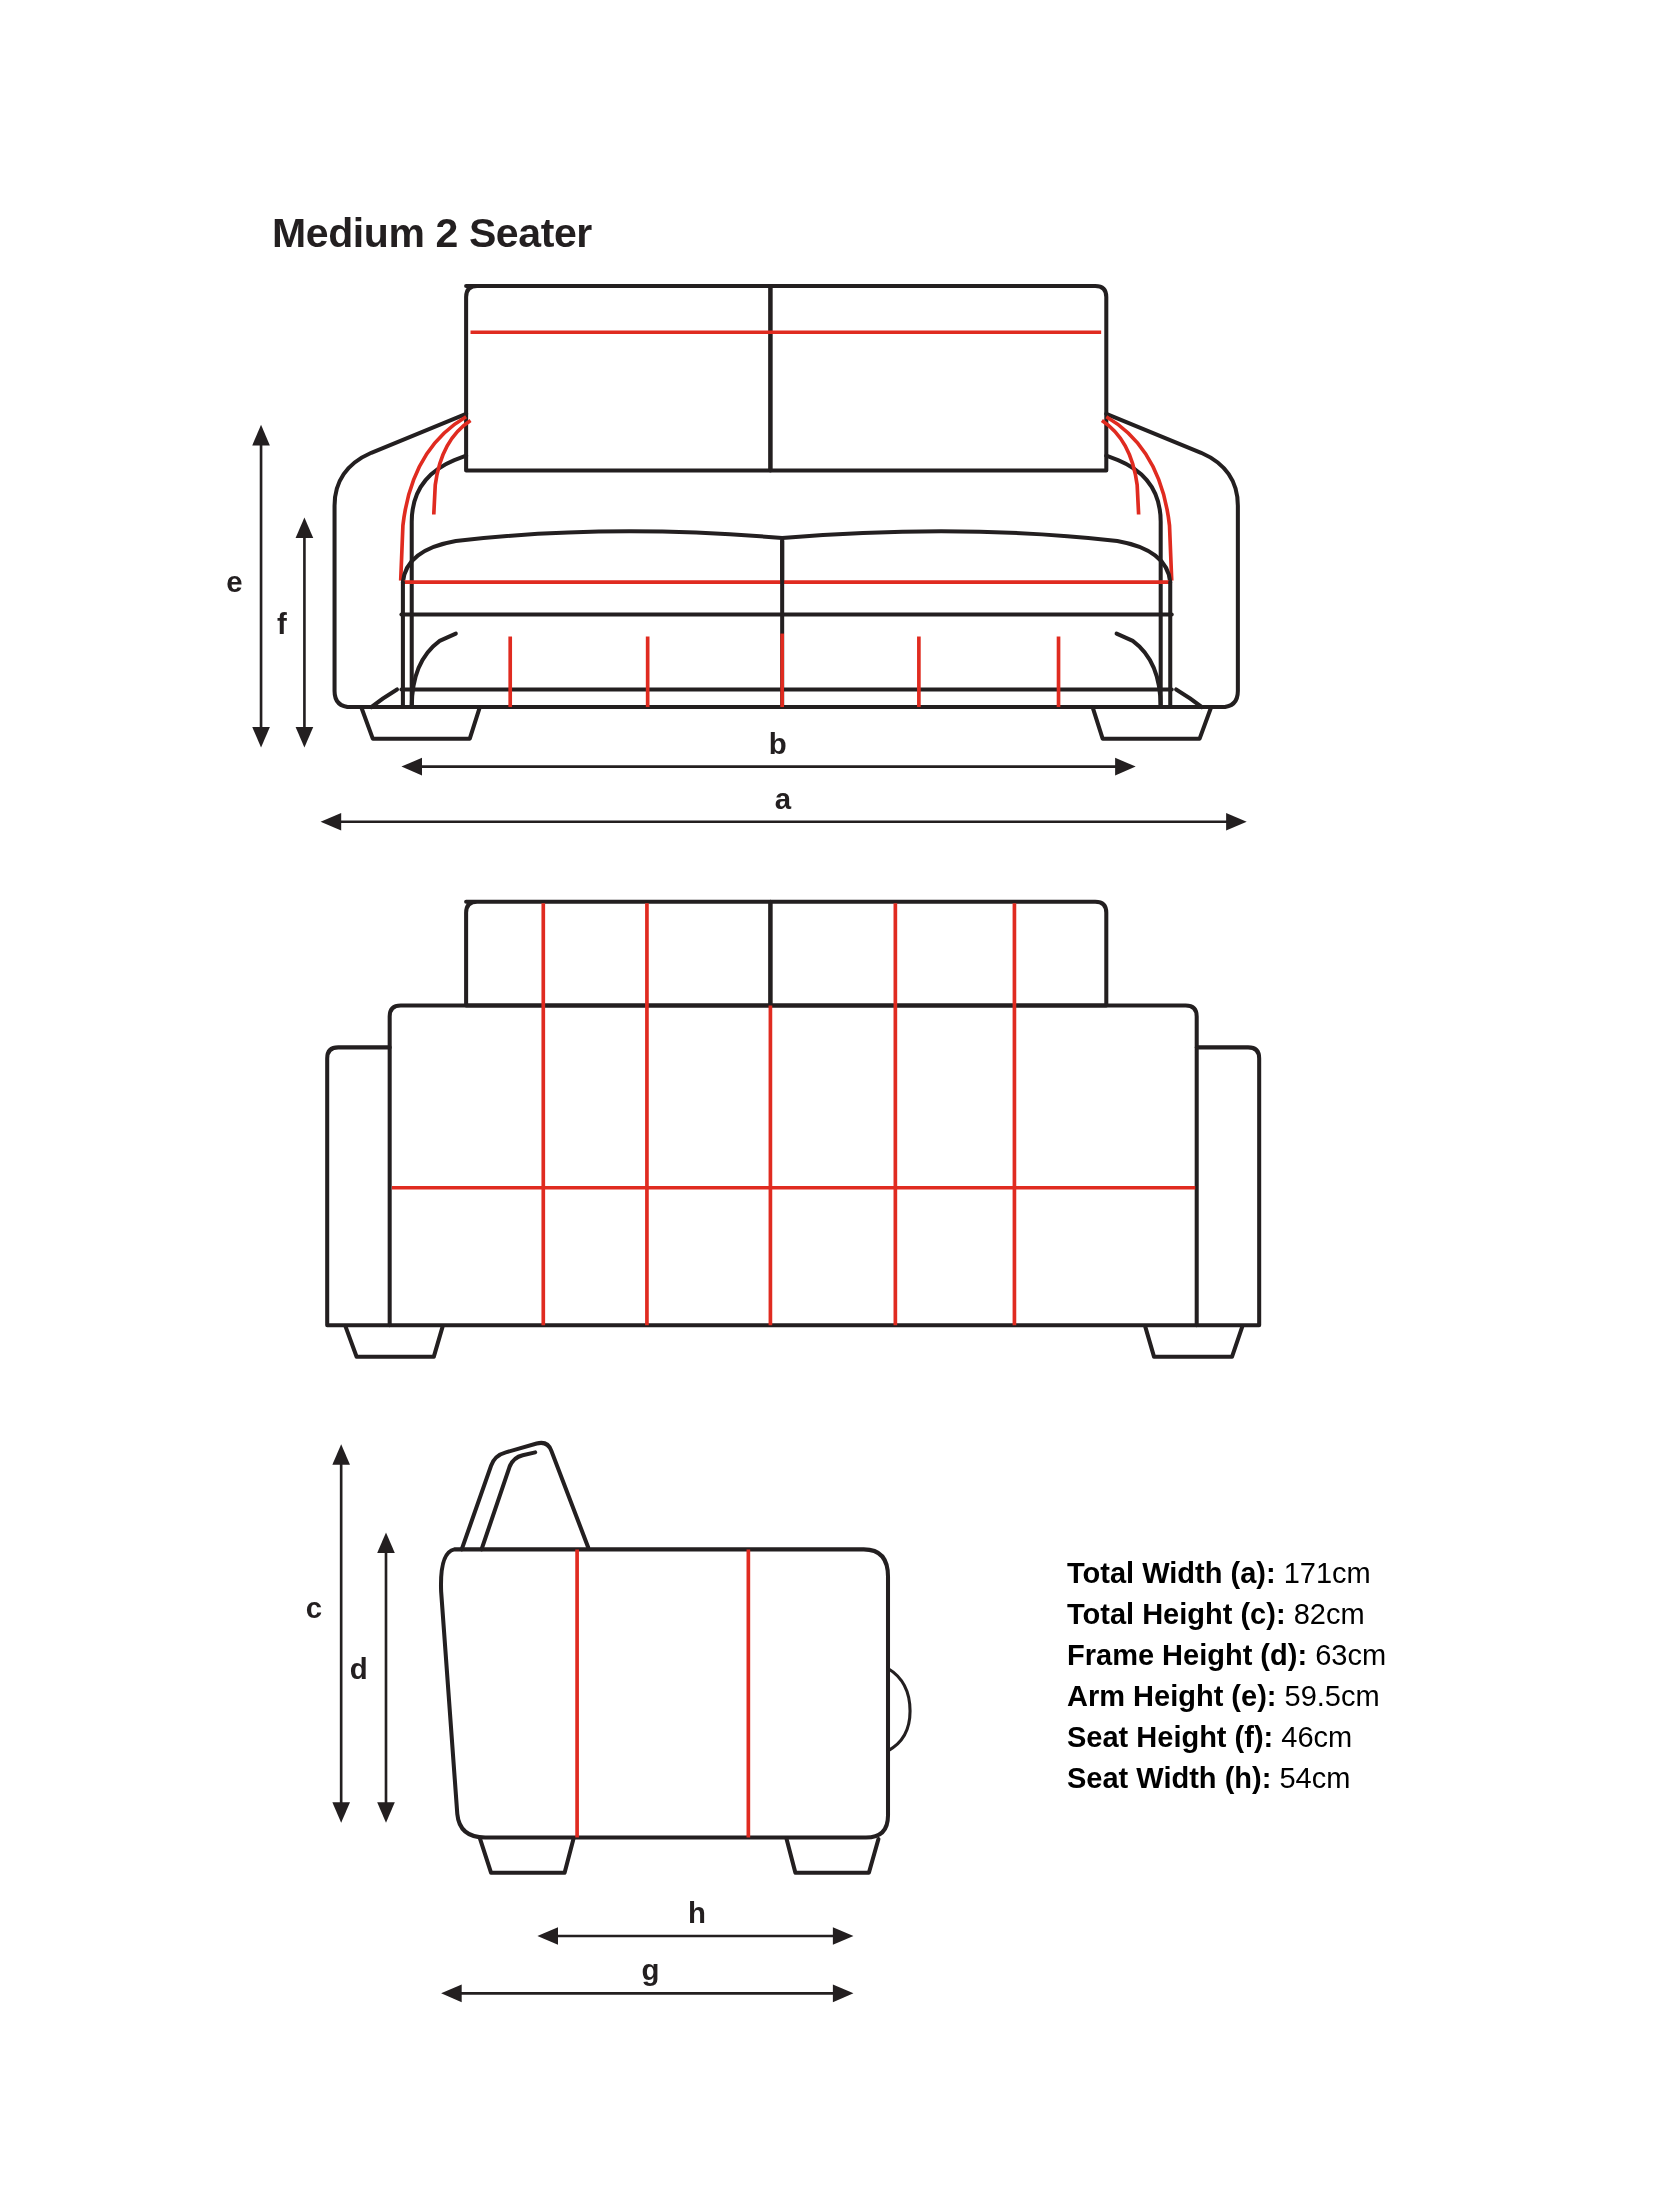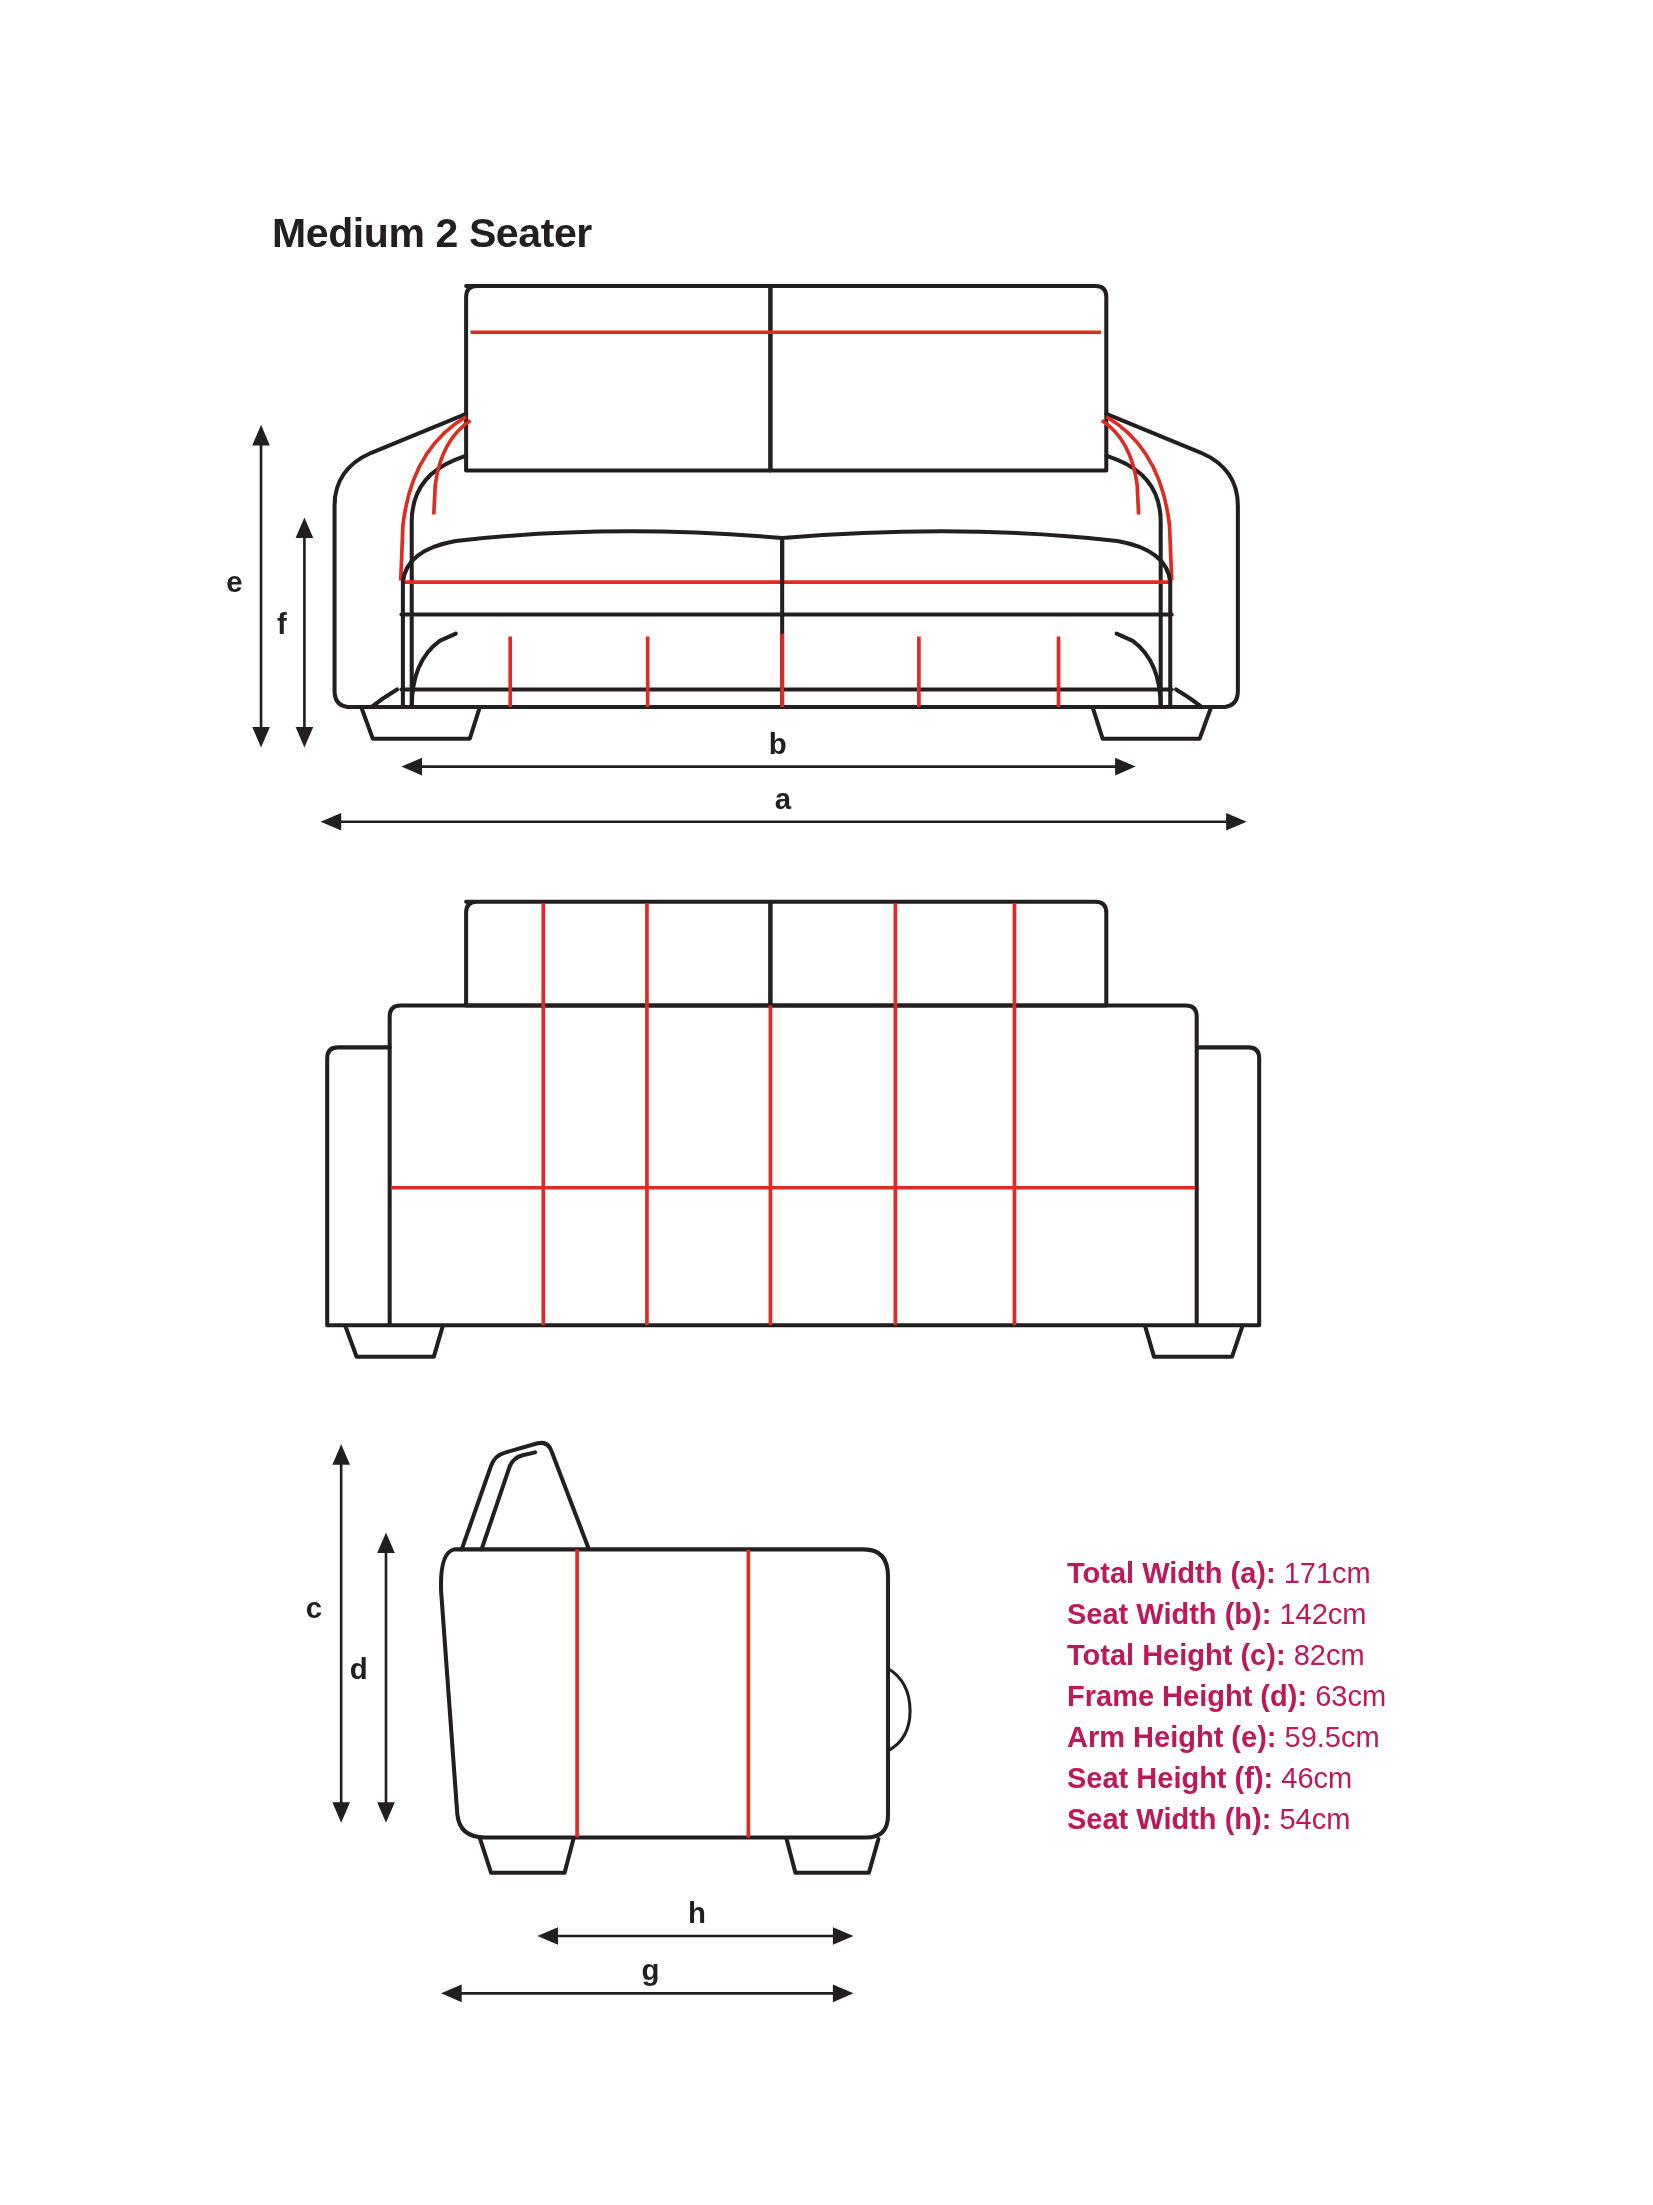--- a/index.html
+++ b/index.html
@@ -33,21 +33,21 @@
   }
   #spec-list {
     position: absolute;
     left: 1067px;
     top: 1553px;
     width: 515px;
   }
   .spec-row {
     font-size: 29px;
     line-height: 41px;
-    color: #be185d;
+    color: #000000;
     white-space: nowrap;
   }
   .spec-label {
     font-weight: bold;
   }
   .spec-value {
     font-weight: normal;
   }
   svg { display: block; }
   .ln   { fill: none; stroke: #231f20; stroke-width: 5.5; stroke-linecap: round; stroke-linejoin: round; }
@@ -250,24 +250,20 @@
     </g>
 
   </svg>
 
   <div id="spec-list">
     <div class="spec-row">
       <span class="spec-label">Total Width (a):</span>
       <span class="spec-value">171cm</span>
     </div>
     <div class="spec-row">
-      <span class="spec-label">Seat Width (b):</span>
-      <span class="spec-value">142cm</span>
-    </div>
-    <div class="spec-row">
       <span class="spec-label">Total Height (c):</span>
       <span class="spec-value">82cm</span>
     </div>
     <div class="spec-row">
       <span class="spec-label">Frame Height (d):</span>
       <span class="spec-value">63cm</span>
     </div>
     <div class="spec-row">
       <span class="spec-label">Arm Height (e):</span>
       <span class="spec-value">59.5cm</span>

